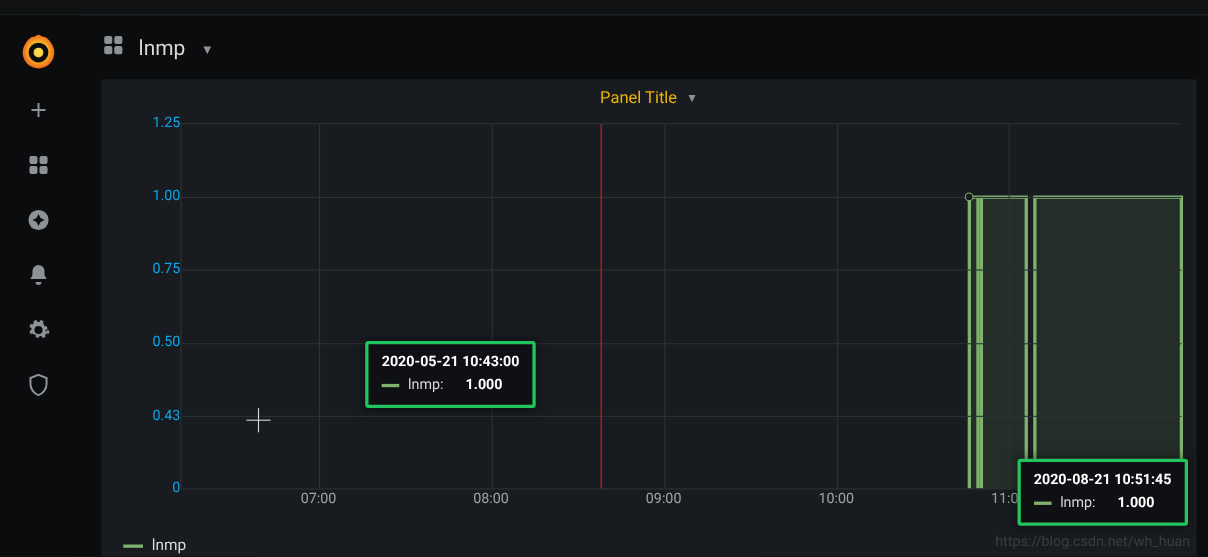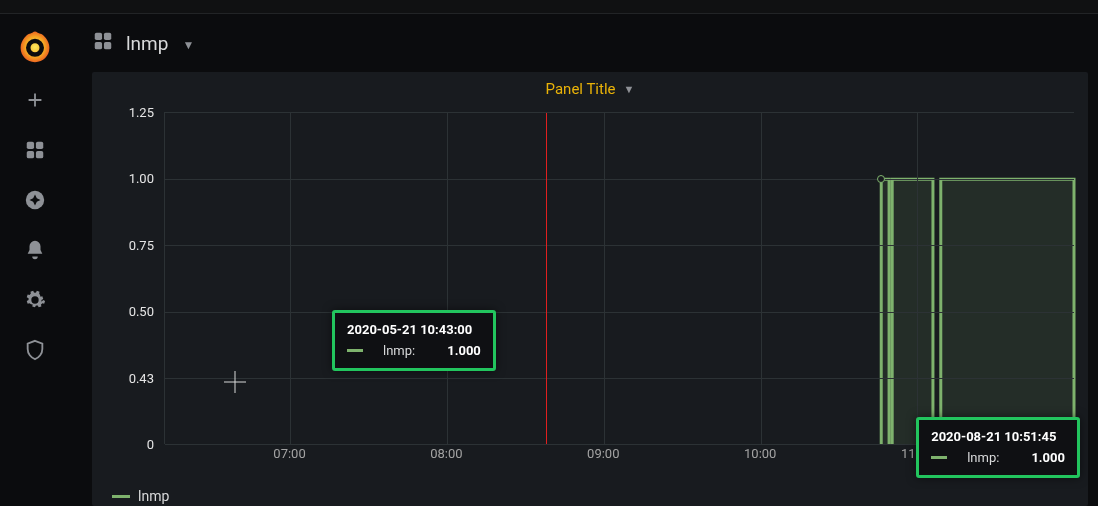--- a/index.html
+++ b/index.html
@@ -110,24 +110,24 @@
     transform: translateX(-50%);
     font-size: 13px;
     color:#a3a3a3;
   }
   .yaxis {
     position:absolute;
     left:0; top:0; bottom:32px; width:56px;
   }
   .ylabel {
     position:absolute;
-    right:10px;
+    right:0;
     transform: translateY(-50%);
     font-size:13px;
-    color:#e5e5e5;
+    color:#0ea5e9;
   }
   .marker-line {
     position:absolute;
     top:0; bottom:0;
     width:1px;
     background:#e01f1f;
   }
   .crosshair {
     position:absolute;
     width:22px; height:22px;
@@ -157,21 +157,21 @@
     position:absolute;
     background:#0f1013;
     border:3px solid #22c55e;
     border-radius:3px;
     padding:9px 12px 10px 12px;
     font-size:13px;
     box-shadow:0 0 10px rgba(0,0,0,.5);
     z-index:5;
   }
   .tooltip-time { color:#fff; font-weight:700; margin-bottom:6px; white-space:nowrap; }
-  .tooltip-row { display:flex; align-items:center; gap:20px; }
+  .tooltip-row { display:flex; align-items:center; gap:8px; }
   .tt-swatch { width:16px; height:3px; background:#7eb26d; }
   .tt-name { color:#d8d9da; }
   .tt-val { color:#fff; font-weight:700; margin-left:12px; }
   .legend {
     position:absolute;
     left:20px;
     bottom:2px;
     display:flex;
     align-items:center;
     gap:8px;
@@ -322,16 +322,17 @@
             <span class="tt-name">lnmp:</span>
             <span class="tt-val">1.000</span>
           </div>
         </div>
 
         <div class="legend">
           <span class="legend-swatch"></span>
           <span>lnmp</span>
         </div>
 
+        <div class="watermark">https://blog.csdn.net/wh_huan</div>
       </div>
     </div>
   </div>
 </div>
 
 </body></html>

